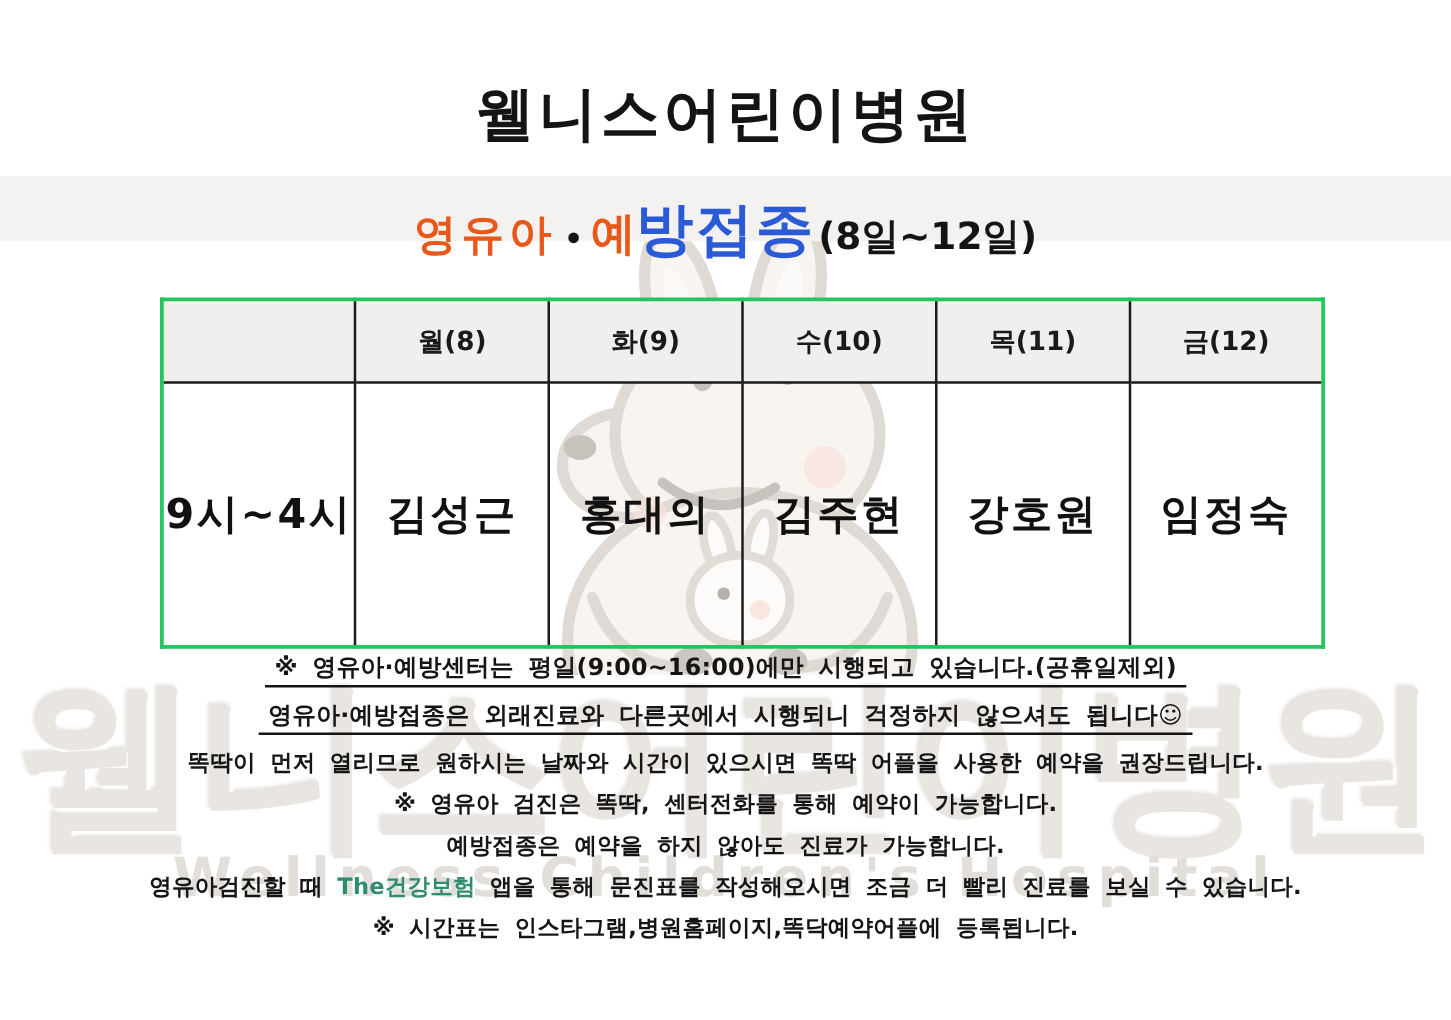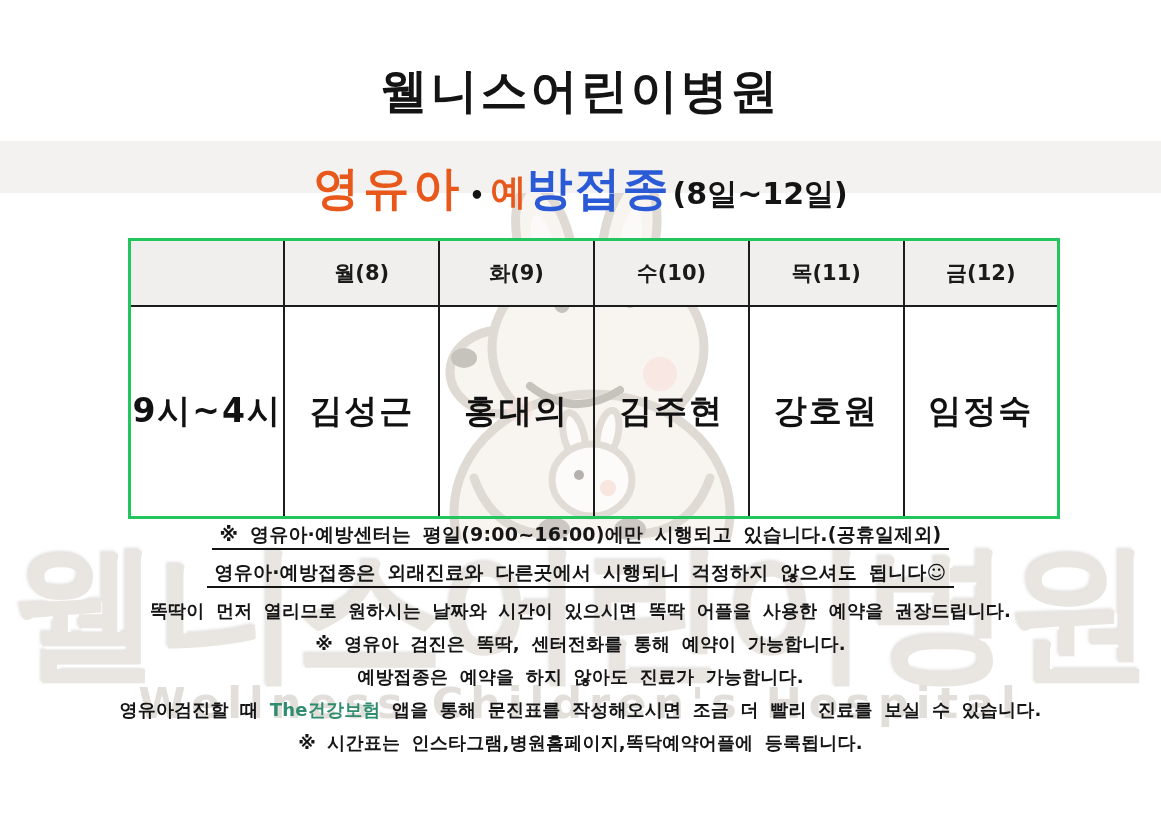--- a/index.html
+++ b/index.html
@@ -40,21 +40,21 @@
     text-align:center; font-size:47px; font-weight:800;
     letter-spacing:3px; color:#141414;
   }
 
   .subtitle-band {
     position:absolute; top:141px; left:0; width:100%; height:52px;
     background:#f4f2f0;
     display:flex; justify-content:center; align-items:baseline;
   }
   .subtitle-band span { font-weight:800; line-height:52px; }
-  .st-infant { font-size:46px; letter-spacing:4px;margin-top:21px; }
+  .st-infant { font-size:34px; letter-spacing:4px;margin-top:21px; }
   .st-dot    { font-size:24px; margin:0 6px; color:#141414; }
   .st-ye     { font-size:36px; }
   .st-vax    { font-size:46px; letter-spacing:2px; }
   .st-guide  { font-size:42px; color:#141414; letter-spacing:1px; }
   .st-dates  { font-size:30px; color:#141414; margin-left:2px; }
 
   .schedule {
     position:absolute; top:238px; left:128px; width:932px;
     border-collapse:collapse; table-layout:fixed;
     border:3px solid #22c55e;

